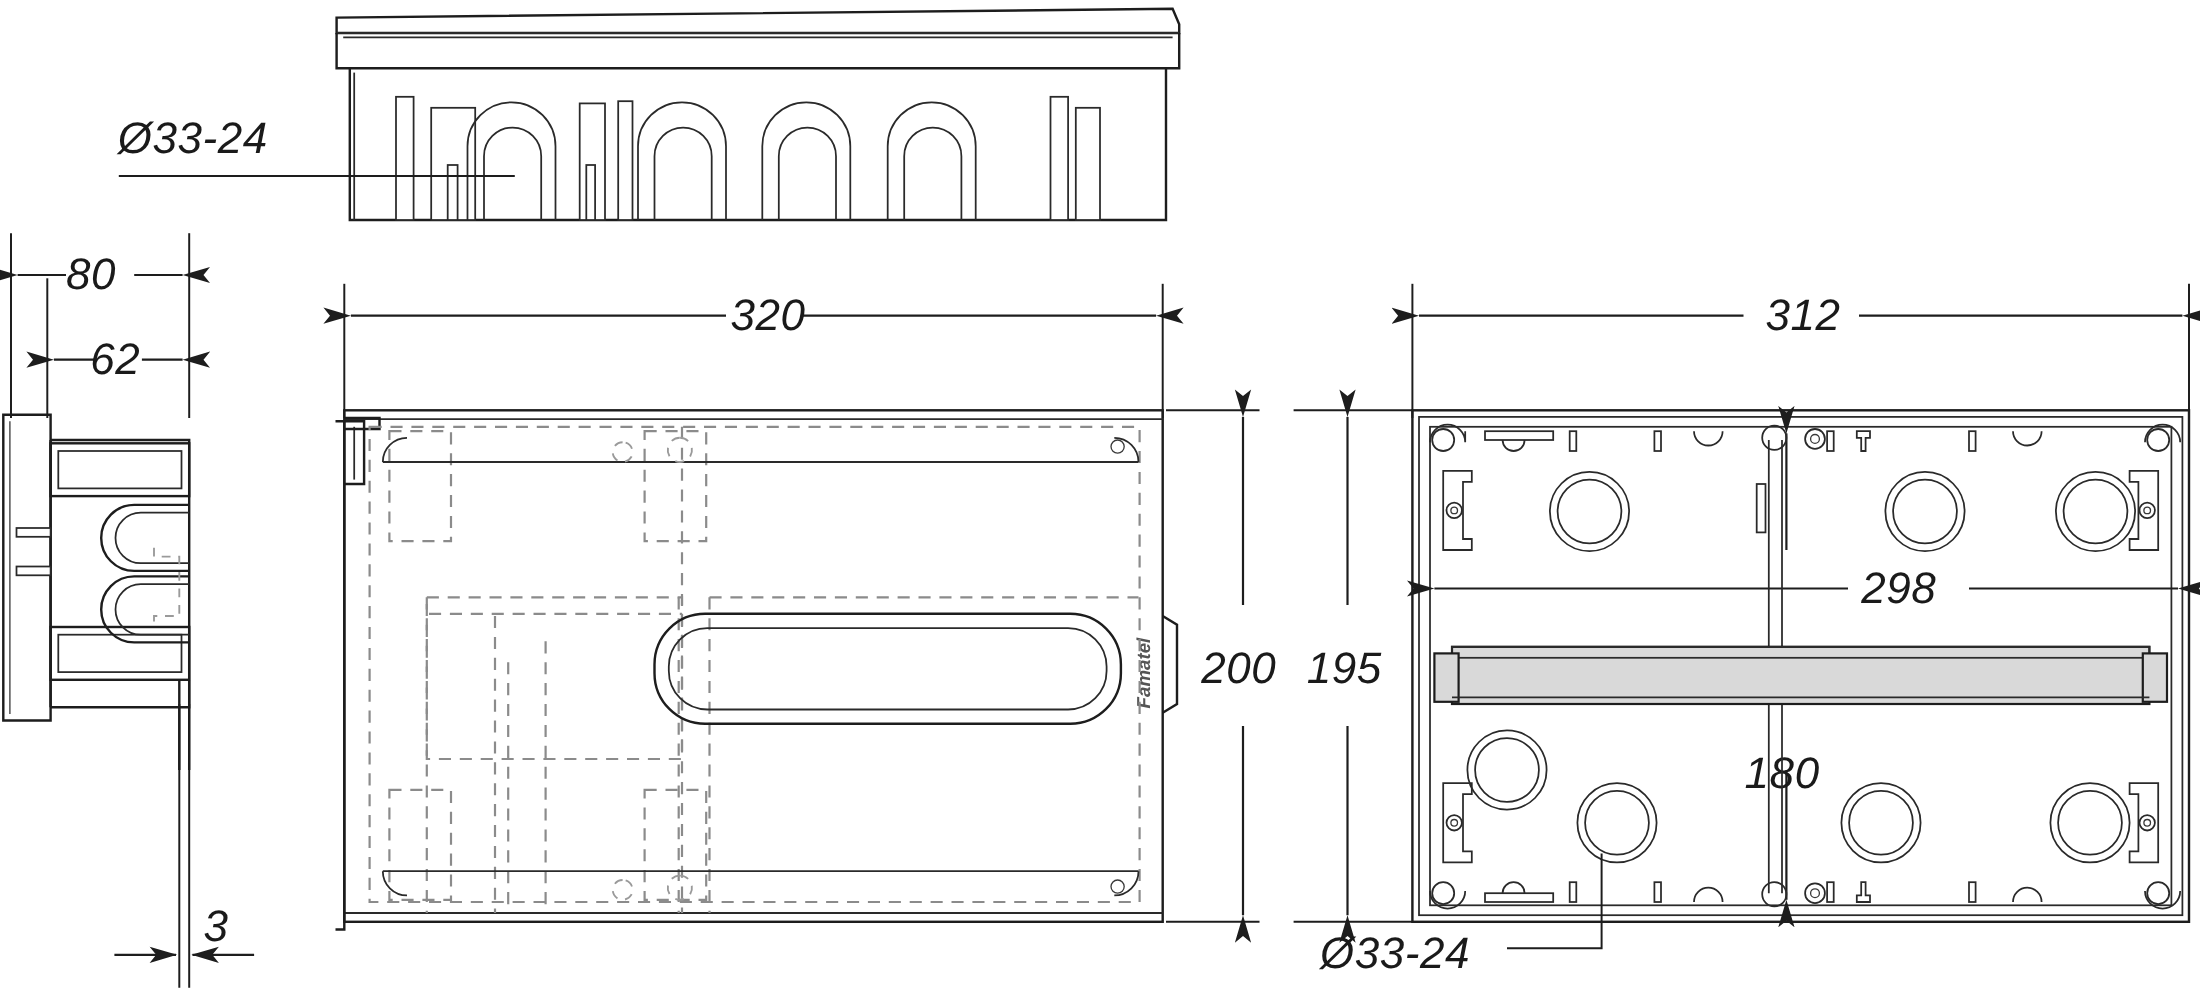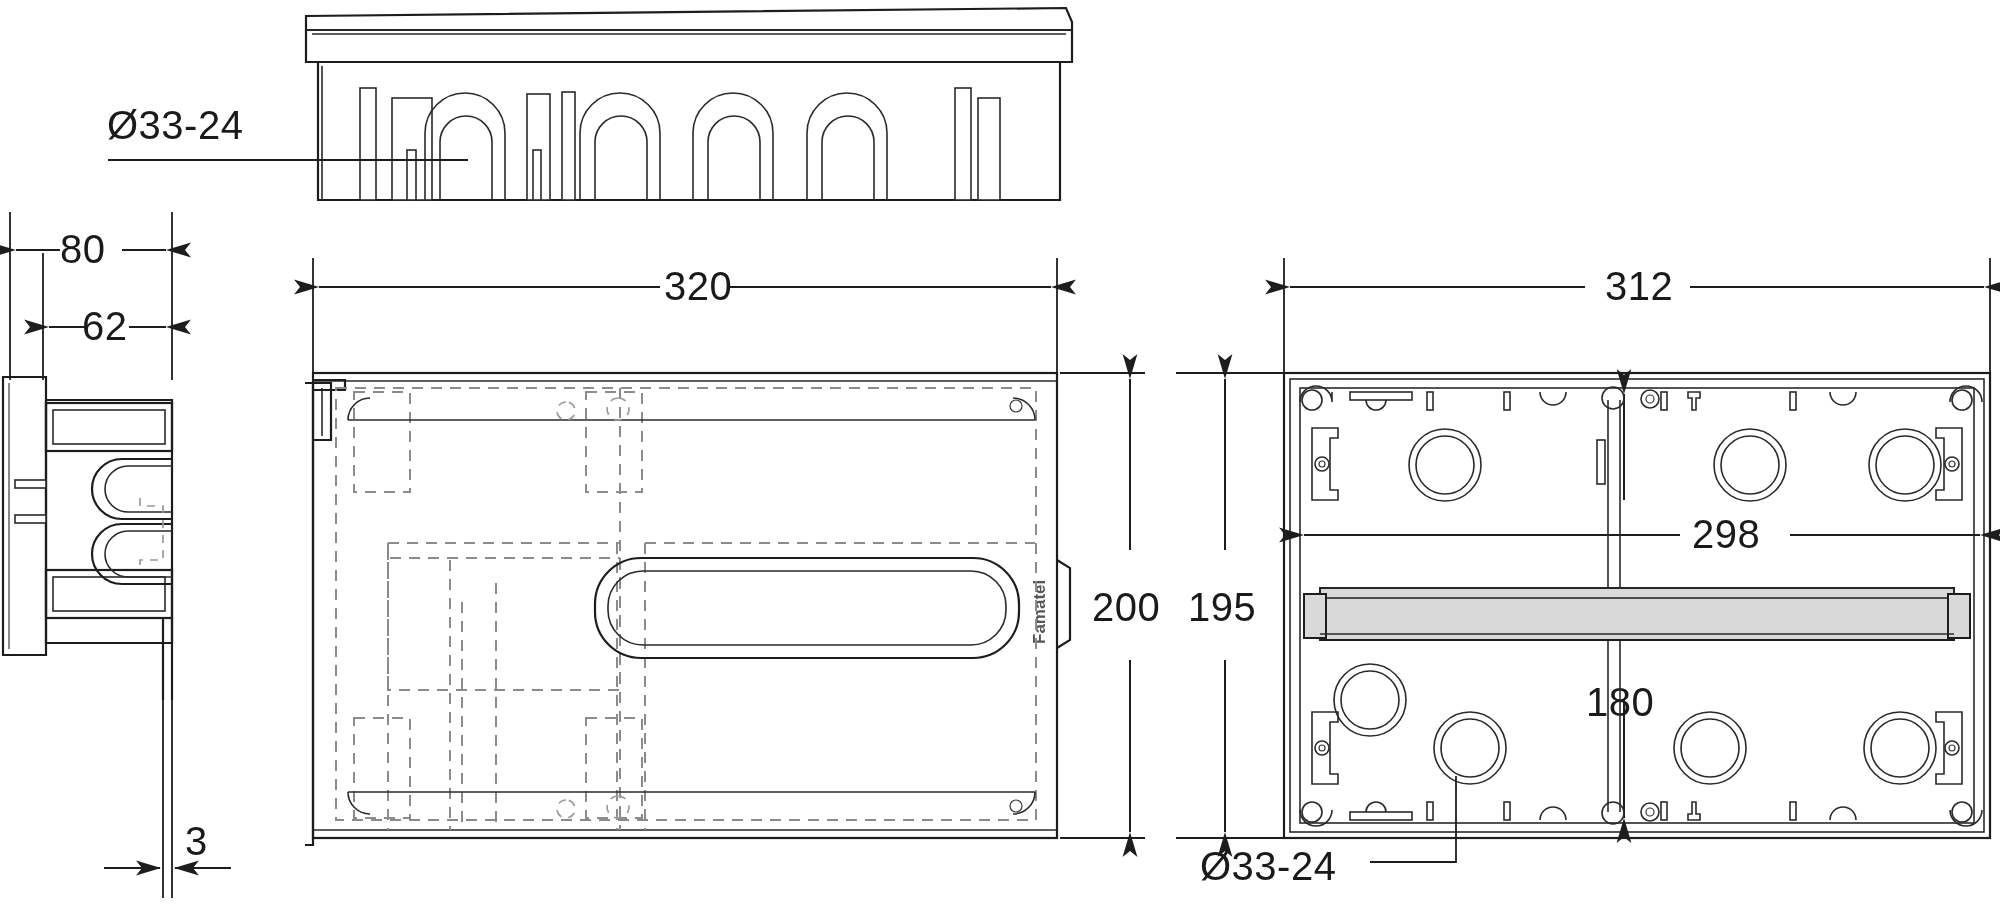--- a/index.html
+++ b/index.html
@@ -2,21 +2,21 @@
 <html><head>
 <meta charset="utf-8">
 <style>
   html,body{margin:0;padding:0;background:#ffffff;}
   body{
     width:2000px;height:914px;
     font-family:"Liberation Sans", sans-serif;
     overflow:hidden;
     position:relative;
   }
-  #sheet{position:absolute;left:0;top:0;width:2000px;height:914px;}
+  #sheet{position:absolute;left:0;top:0;width:2000px;height:914px;font-style:italic;}
   svg{display:block;}
   .dimtext{
     font-family:"Liberation Sans", sans-serif;
     font-size:40px;
     fill:#1a1a1a;
     letter-spacing:0.5px;
   }
   .brandtext{
     font-family:"Liberation Sans", sans-serif;
     font-size:17px;

